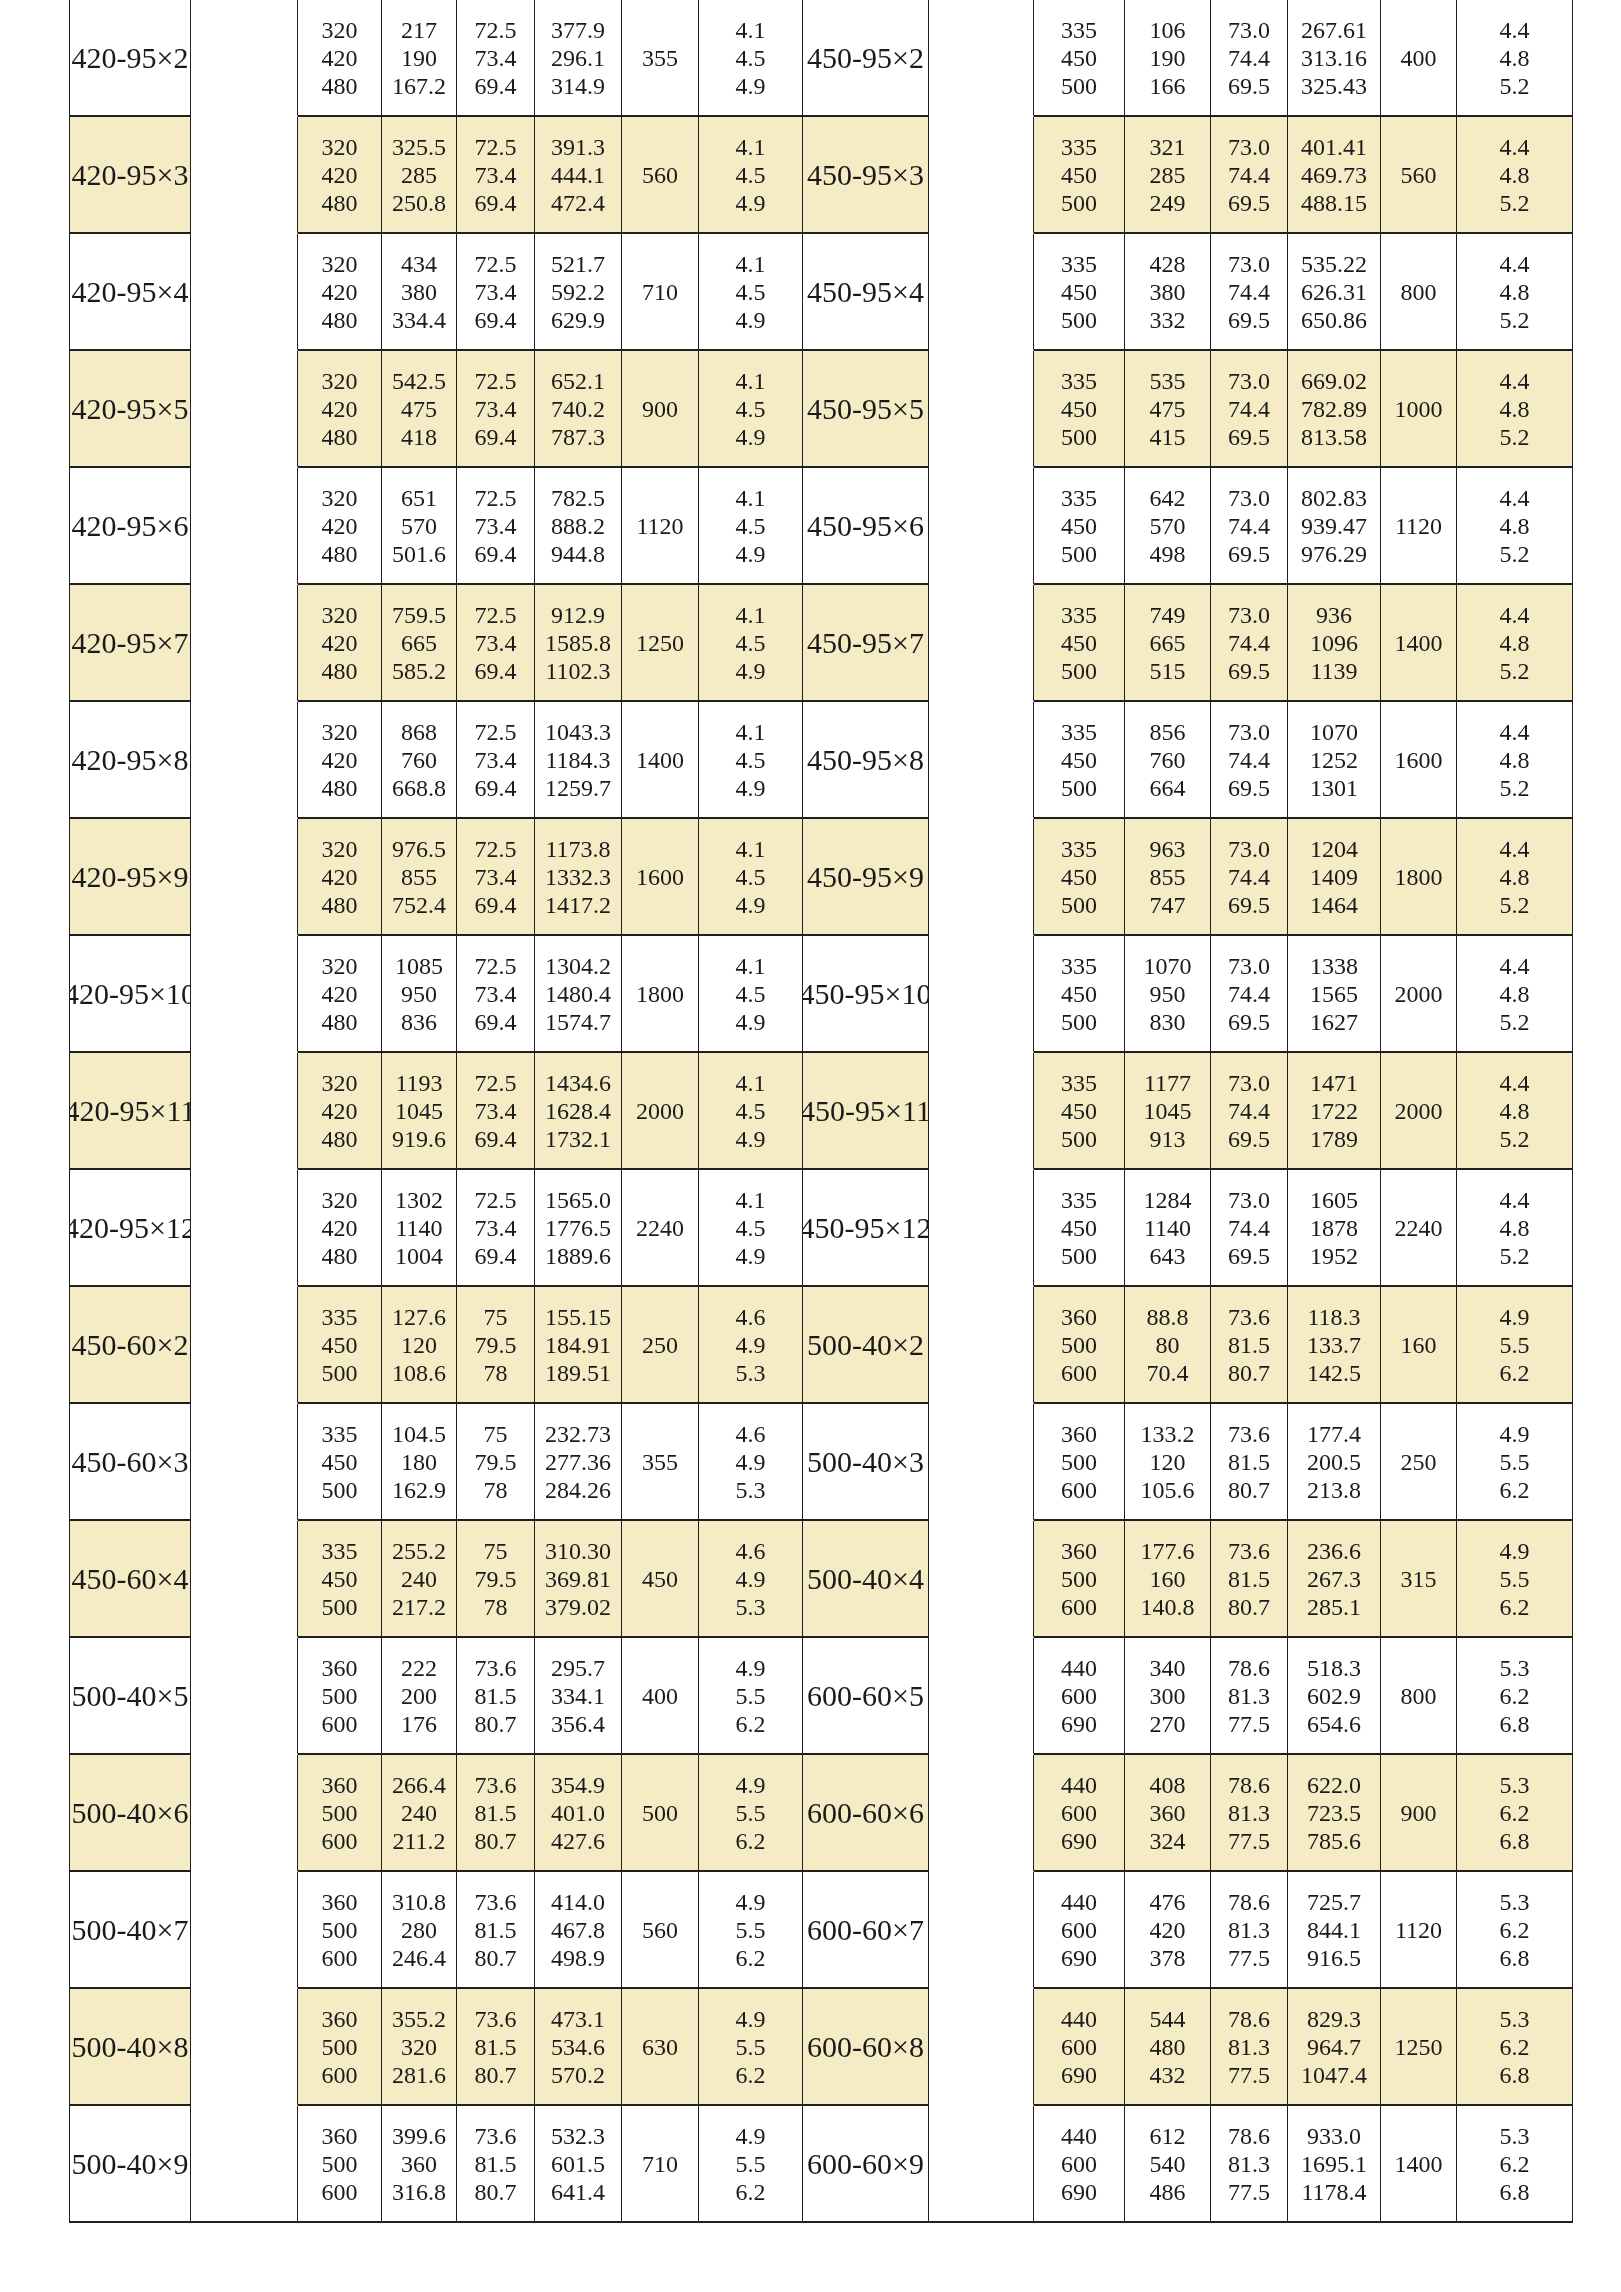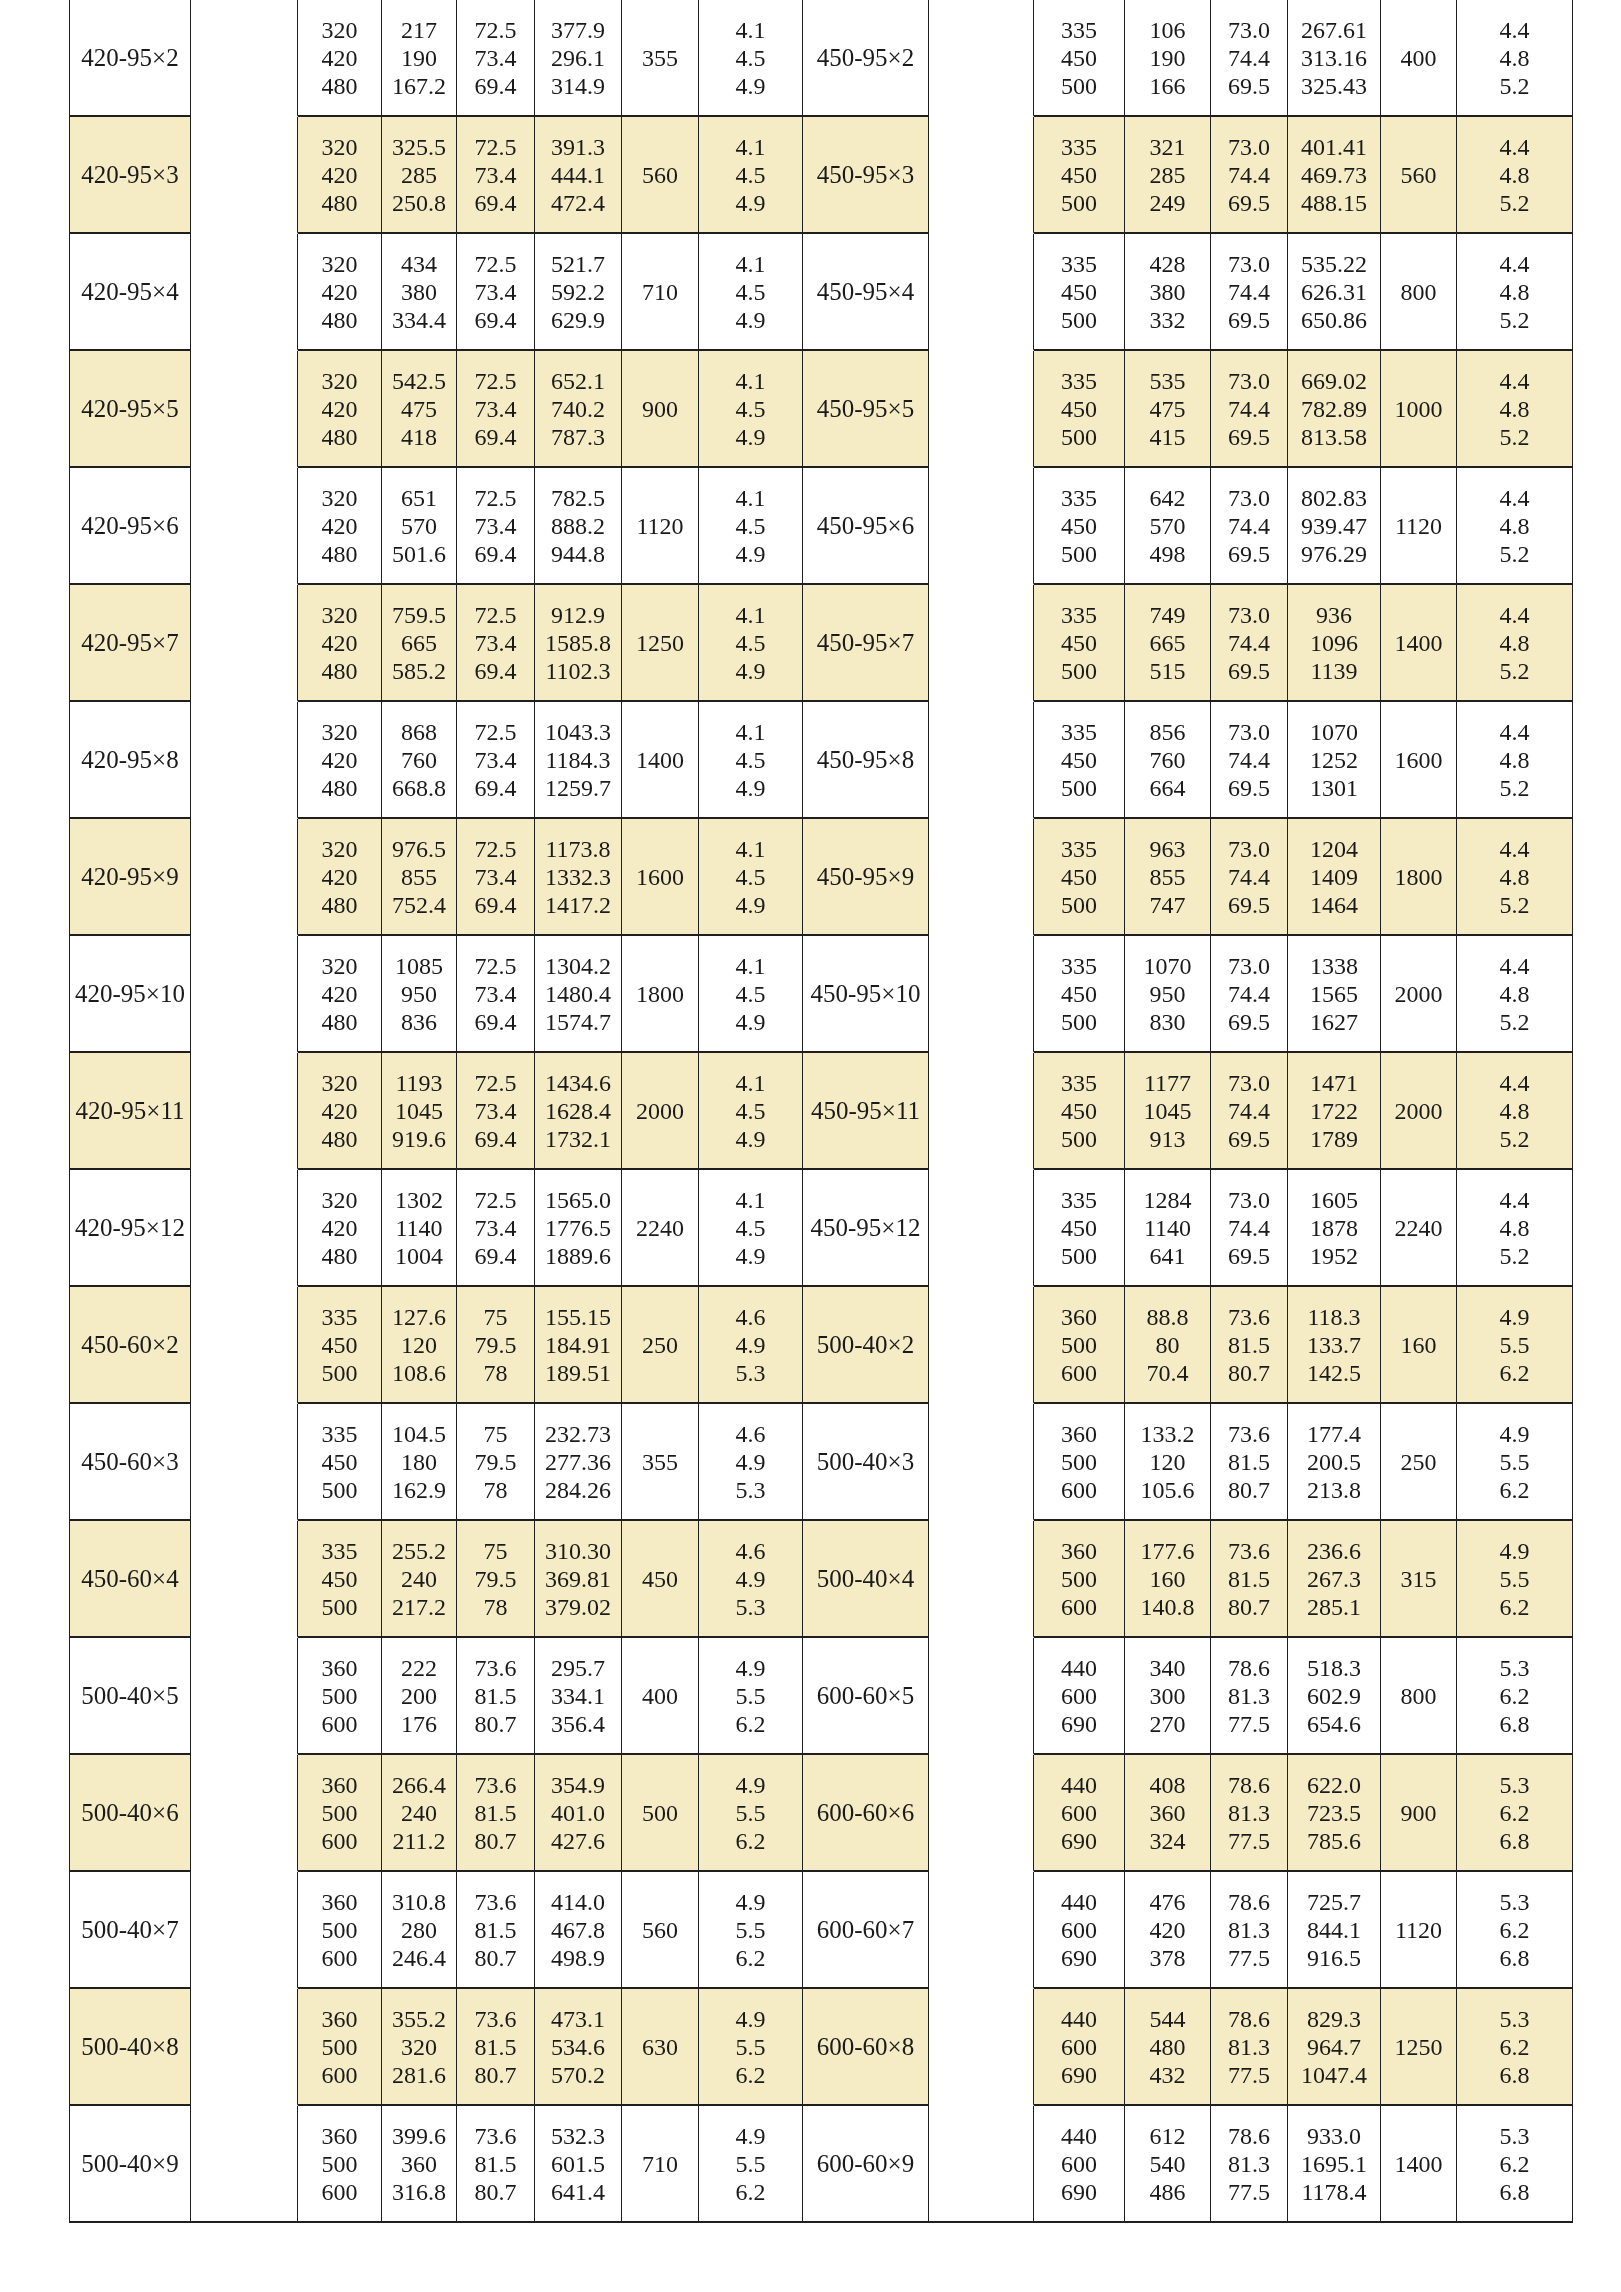--- a/index.html
+++ b/index.html
@@ -43,21 +43,21 @@
     border-bottom: 2.7px solid transparent;
   }
   .cell.sep.bottom { border-bottom: 2.7px solid #1f1f1f; }
   .line {
     font-size: 24px;
     line-height: 28px;
     white-space: nowrap;
     text-align: center;
   }
   .model .line {
-    font-size: 25px;
+    font-size: 30px;
     line-height: 27px;
   }
 </style>
 </head>
 <body>
 
 <div class="table-wrap">
   <div class="pump-grid" id="pump-grid">
       <div class="cell model first-col">
         <div class="line">420-95×2</div>
@@ -736,21 +736,21 @@
       </div>
       <div class="cell sep"></div>
       <div class="cell">
         <div class="line">335</div>
         <div class="line">450</div>
         <div class="line">500</div>
       </div>
       <div class="cell">
         <div class="line">1284</div>
         <div class="line">1140</div>
-        <div class="line">641</div>
+        <div class="line">643</div>
       </div>
       <div class="cell">
         <div class="line">73.0</div>
         <div class="line">74.4</div>
         <div class="line">69.5</div>
       </div>
       <div class="cell">
         <div class="line">1605</div>
         <div class="line">1878</div>
         <div class="line">1952</div>

